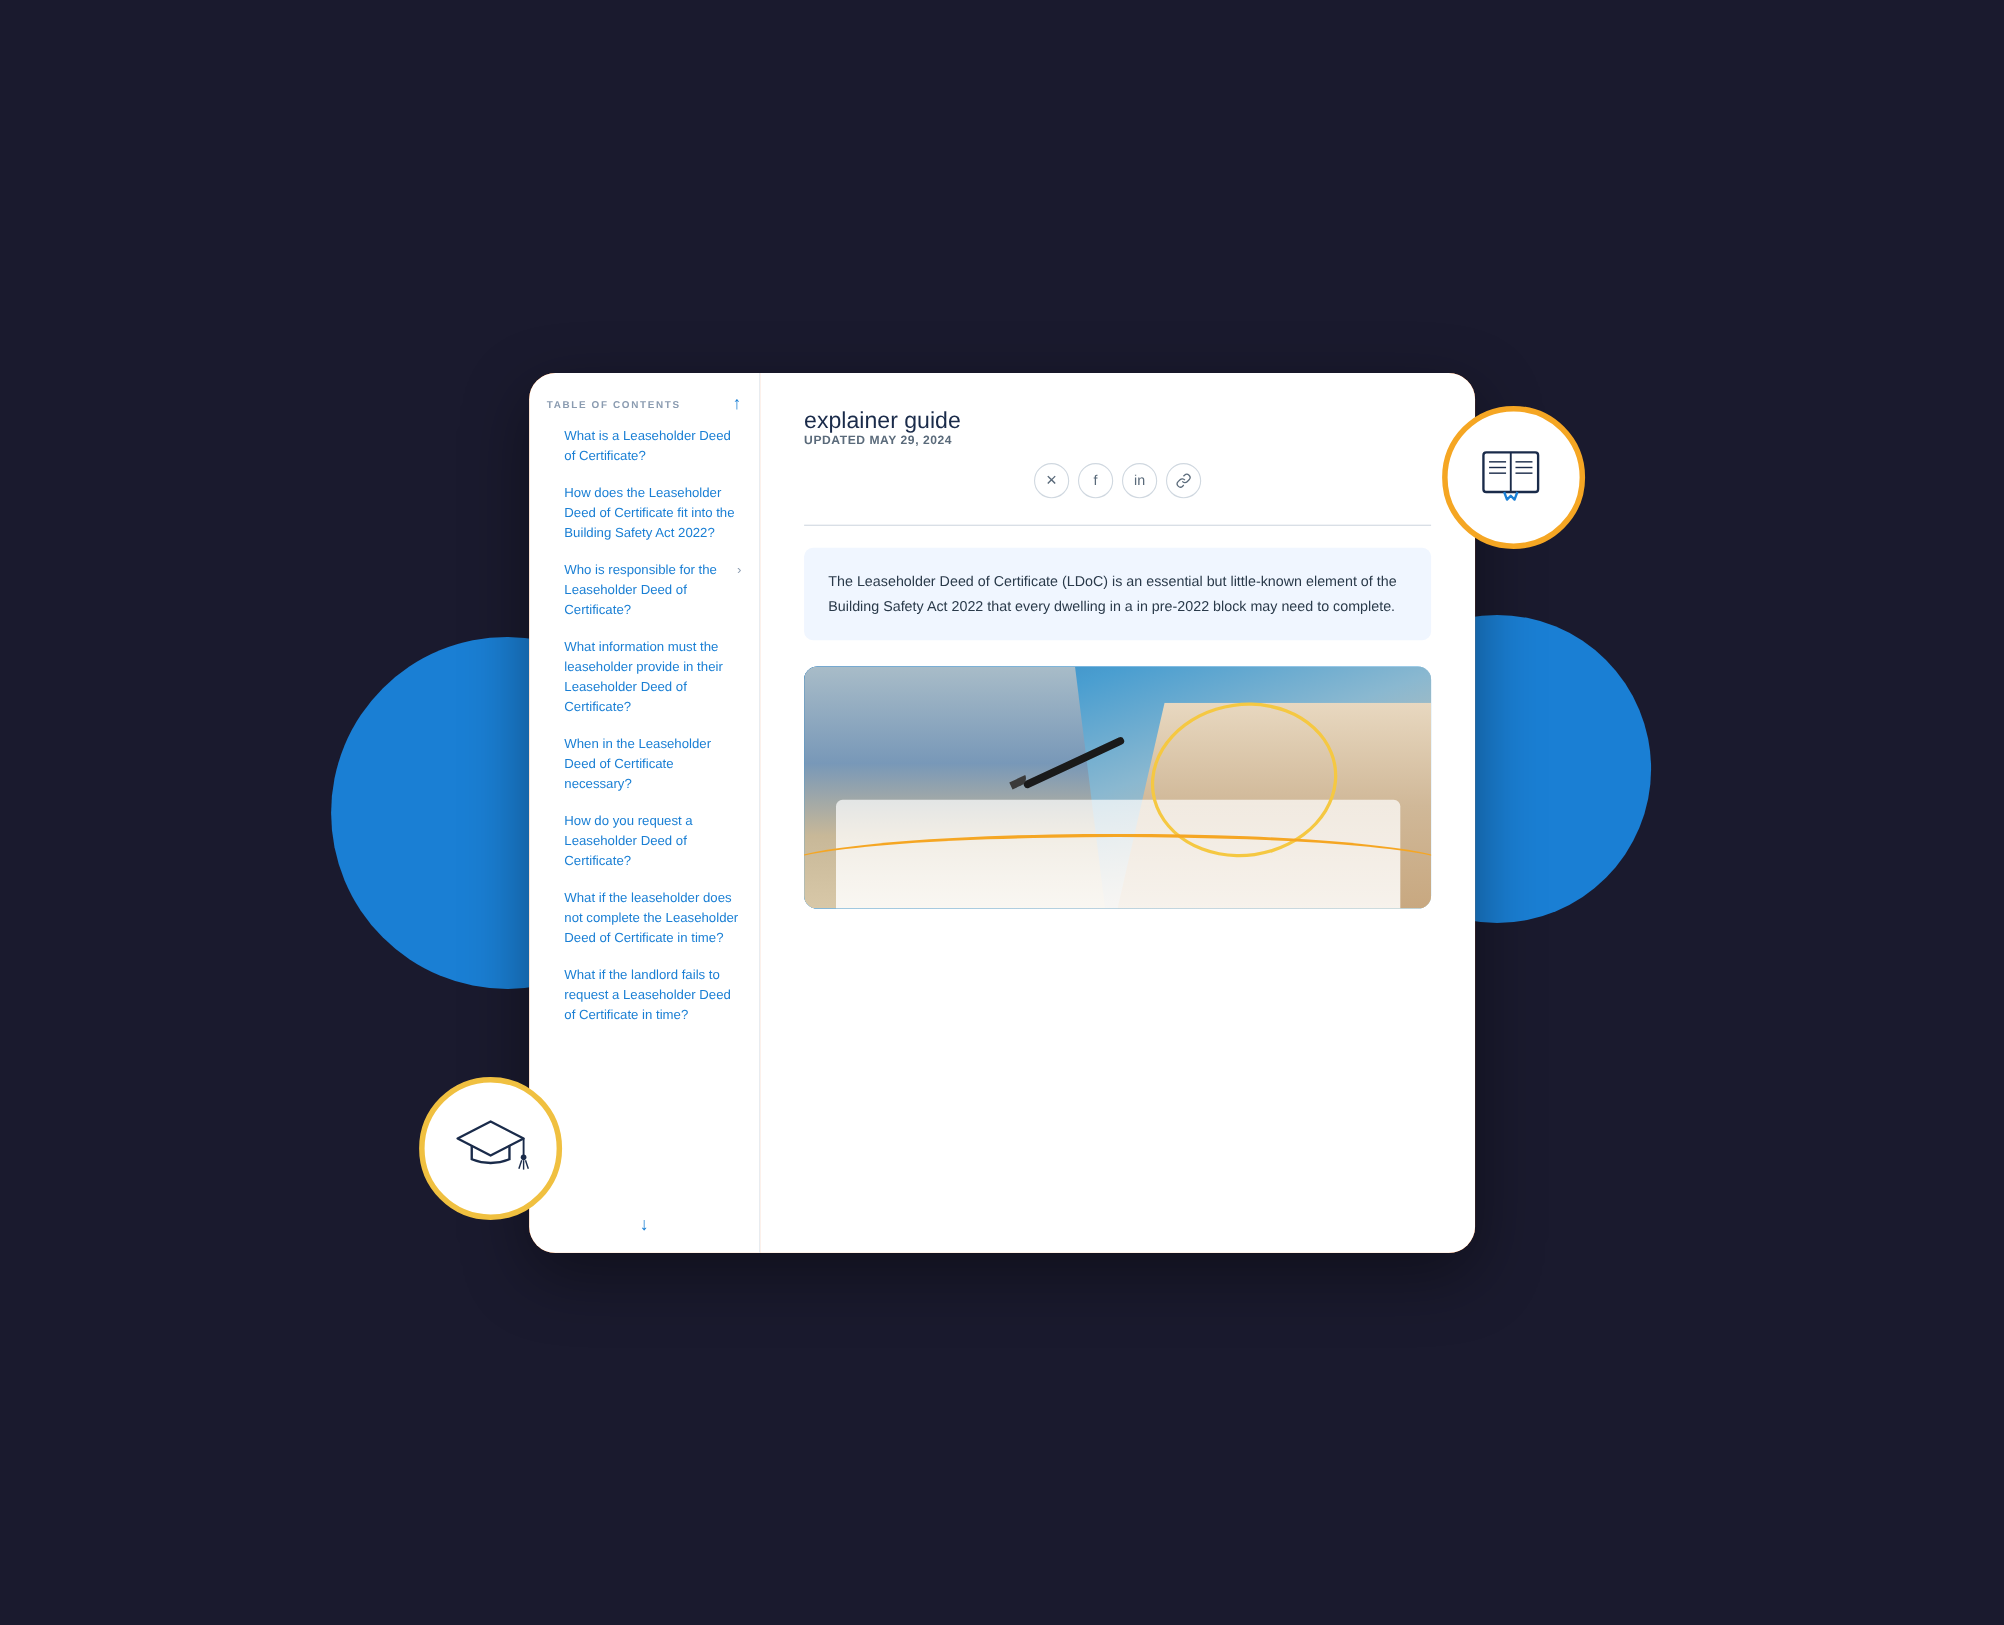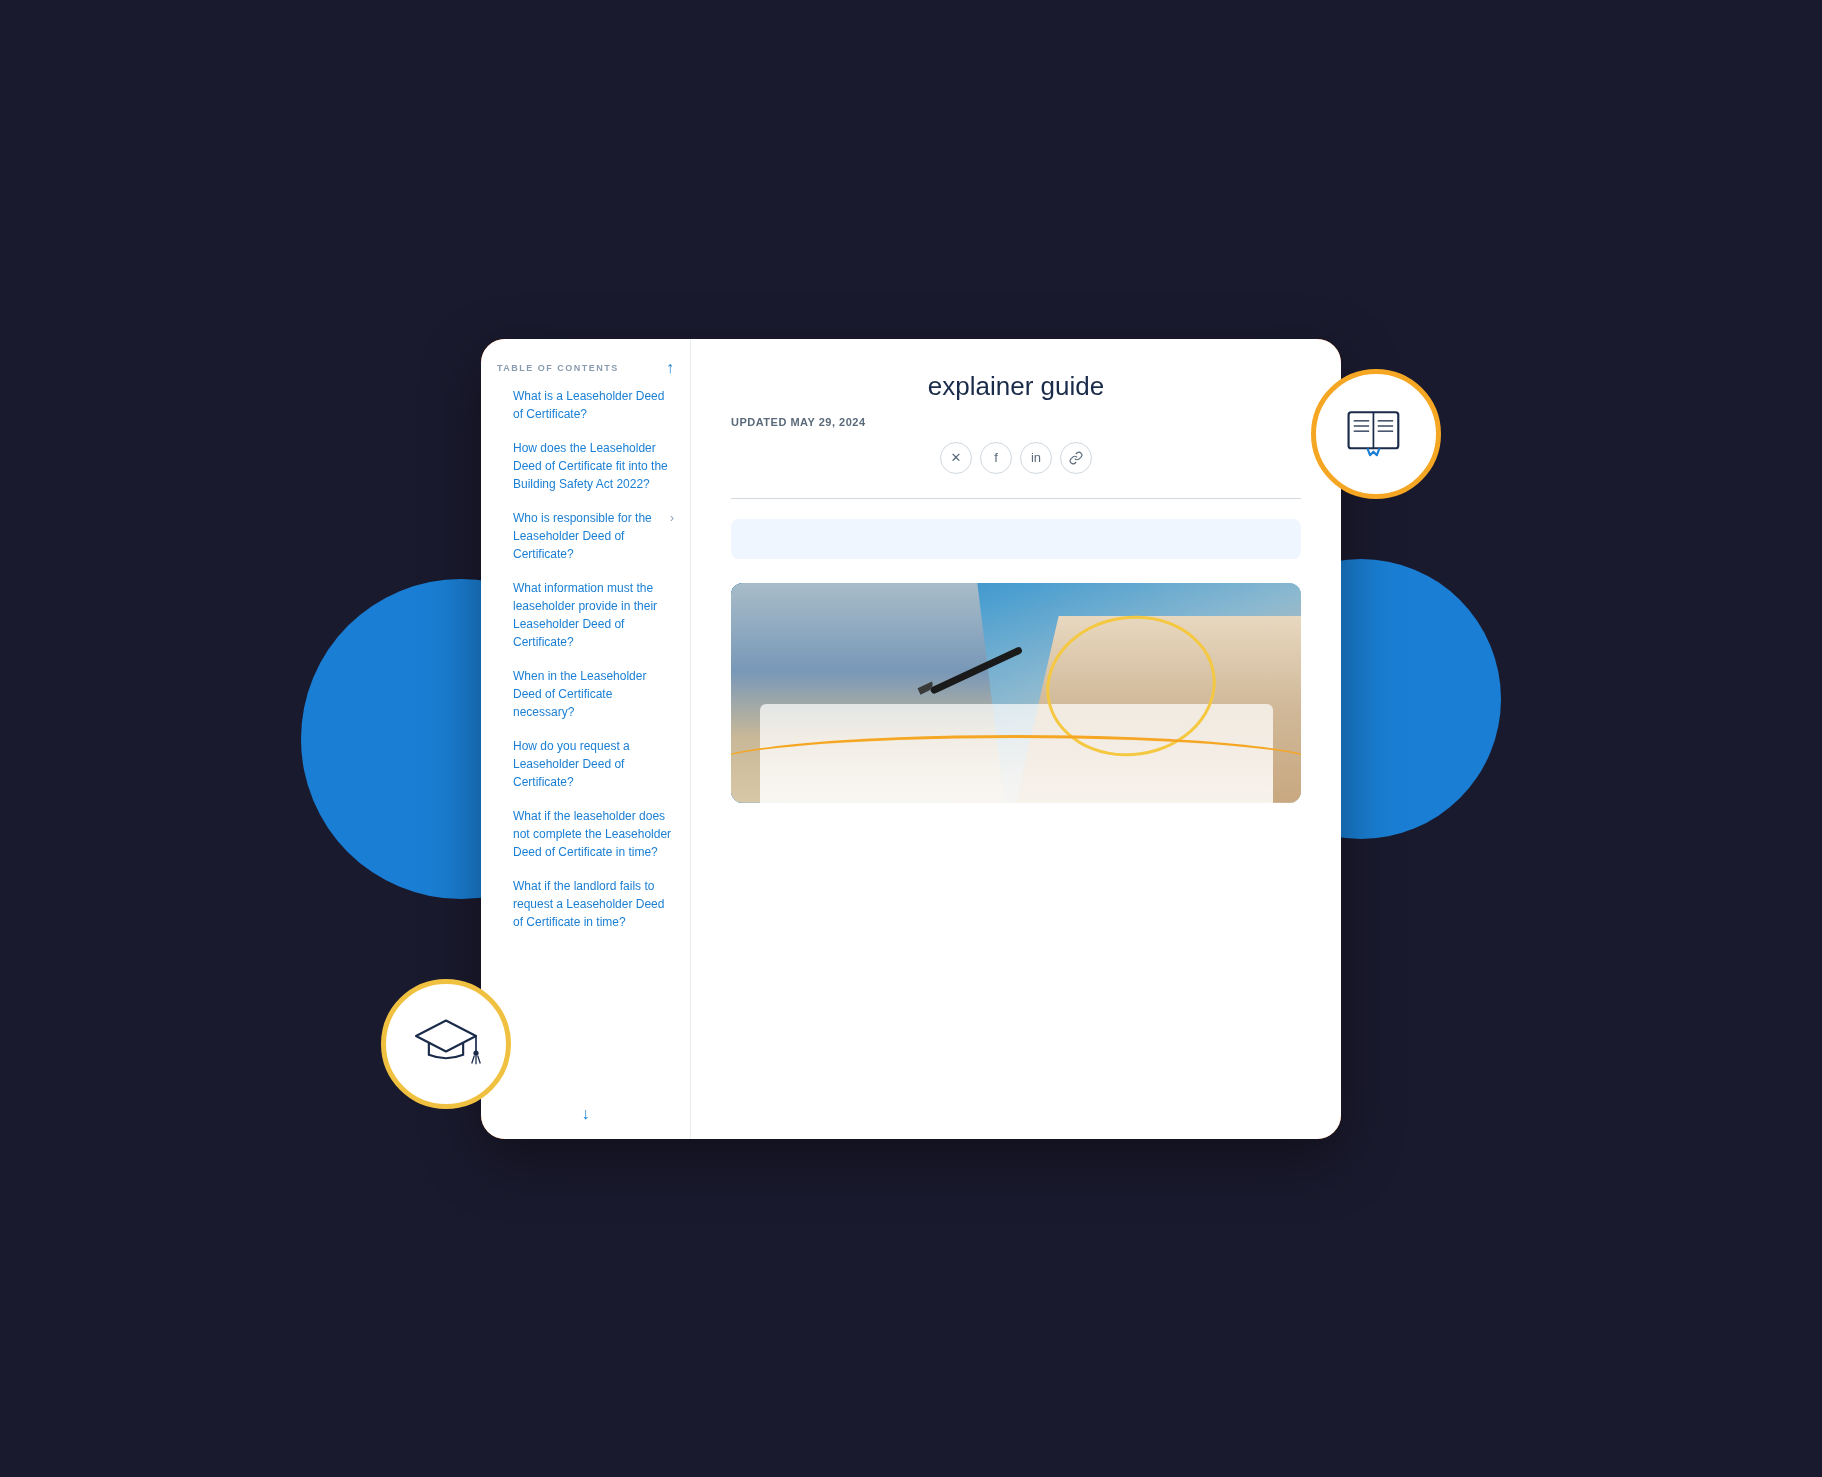--- a/index.html
+++ b/index.html
@@ -171,25 +171,23 @@
       line-height: 1.3;
       margin-bottom: 6px;
     }
 
     .article-title .highlight {
       background: #f5c842;
       padding: 0 4px;
     }
 
     .article-subtitle {
-      font-size: 26px;
+      font-size: 21px;
       font-weight: 500;
       color: #1a2b4a;
-      text-align: center;
-      margin-bottom: 14px;
     }
 
     .updated-line {
       font-size: 11px;
       color: #8a9bb0;
       letter-spacing: 0.5px;
       margin-bottom: 14px;
     }
 
     .updated-line span {
@@ -364,20 +362,21 @@
           <svg width="14" height="14" viewBox="0 0 24 24" fill="none" stroke="#5a6a7a" stroke-width="2">
             <path d="M10 13a5 5 0 007.54.54l3-3a5 5 0 00-7.07-7.07l-1.72 1.71"></path>
             <path d="M14 11a5 5 0 00-7.54-.54l-3 3a5 5 0 007.07 7.07l1.71-1.71"></path>
           </svg>
         </div>
       </div>
 
       <hr class="divider">
 
       <div class="intro-box">
+        <p>The Leaseholder Deed of Certificate (LDoC) is an essential but little-known element of the Building Safety Act 2022 that every dwelling in a in pre-2022 block may need to complete.</p>
       </div>
 
       <div class="hero-image">
         <div class="signing-scene">
 
           <div style="position:absolute;inset:0;background:linear-gradient(160deg, #2a7ab8 0%, #4a9ed0 25%, #8ab8d0 50%, #c8c0b0 75%, #d8c8a8 100%);"></div>
 
           <div style="position:absolute;left:0;top:0;width:48%;height:100%;background:linear-gradient(180deg,#a8bcc8 0%,#7898b8 40%,#c8b898 70%,#d8c8a8 100%);clip-path:polygon(0 0,90% 0,100% 100%,0 100%);"></div>
 
           <div style="position:absolute;right:0;top:15%;width:50%;height:85%;background:linear-gradient(180deg,#e8d8c0 0%,#d0b898 50%,#c8a880 100%);clip-path:polygon(15% 0,100% 0,100% 100%,0 100%);"></div>

